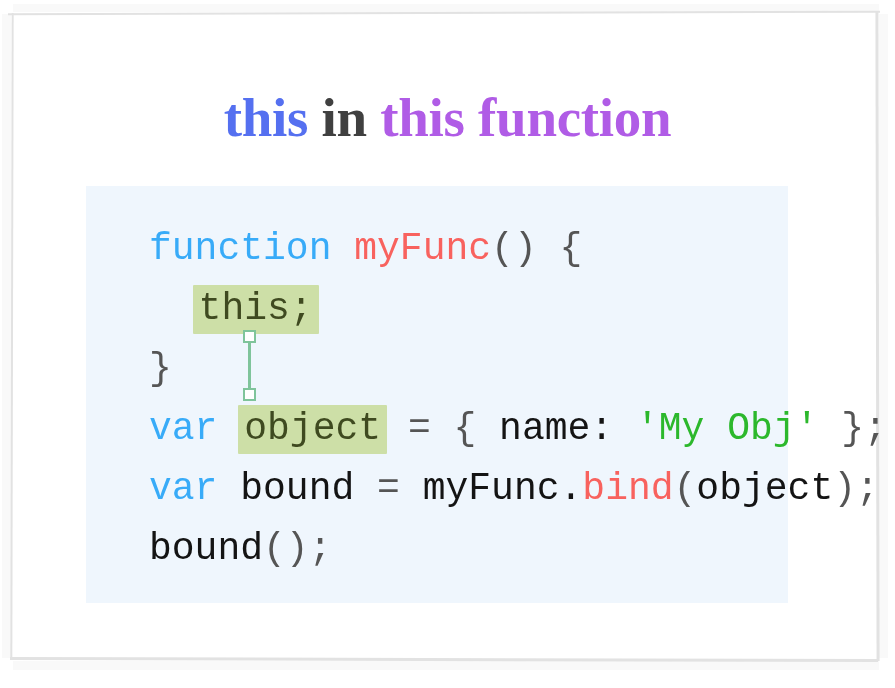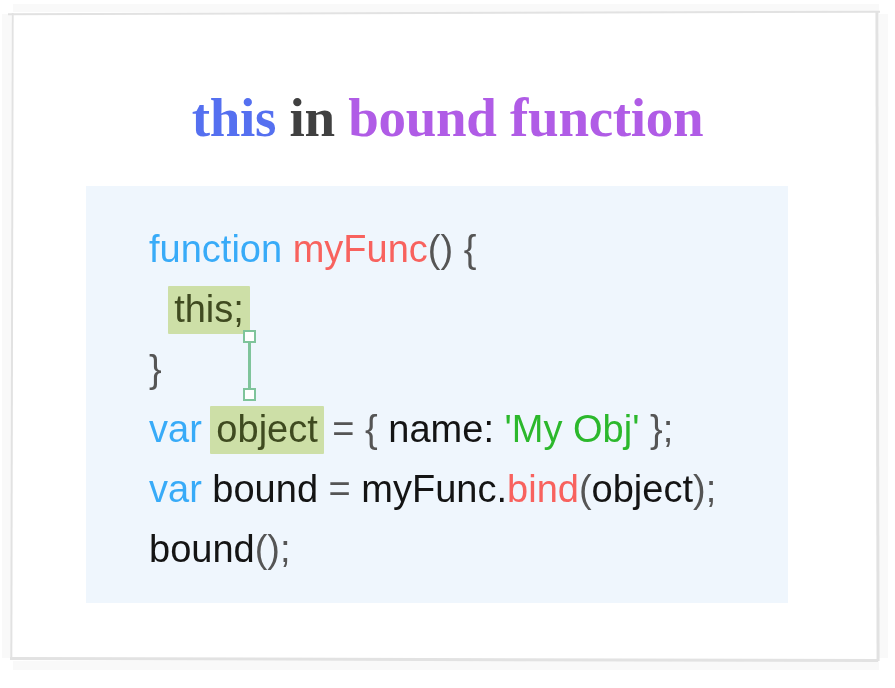--- a/index.html
+++ b/index.html
@@ -64,21 +64,21 @@
     left: 86px;
     top: 186px;
     width: 702px;
     height: 417px;
     background: #eff6fd;
   }
   #code-lines {
     position: absolute;
     left: 63px;
     top: 33px;
-    font-family: Liberation Sans, sans-serif;
+    font-family: Liberation Mono, monospace;
     font-size: 38px;
     line-height: 60px;
     white-space: pre;
     color: #141414;
   }
   .tok { white-space: pre; }
 
   
   .hl {
     background: #cddfa7;
@@ -122,21 +122,21 @@
   <div class="frame-shade shade-top"></div>
   <div class="frame-shade shade-bottom"></div>
   <div class="frame-shade shade-left"></div>
   <div class="frame-shade shade-right"></div>
 
   <div class="frame-edge frame-top"></div>
   <div class="frame-edge frame-bottom"></div>
   <div class="frame-edge frame-left"></div>
   <div class="frame-edge frame-right"></div>
 
-  <h1 id="title"><span class="seg" style="color: rgb(85, 112, 240);">this</span><span class="sp" style="color: rgb(17, 17, 17);"> </span><span class="seg" style="color: #404040;">in</span><span class="sp" style="color: rgb(17, 17, 17);"> </span><span class="seg" style="color: rgb(176, 92, 230);">bound function</span></h1>
+  <h1 id="title"><span class="seg" style="color: rgb(85, 112, 240);">this</span><span class="sp" style="color: rgb(17, 17, 17);"> </span><span class="seg" style="color: #404040;">in</span><span class="sp" style="color: rgb(17, 17, 17);"> </span><span class="seg" style="color: rgb(176, 92, 230);">this function</span></h1>
 
   <div id="code-block">
     <div id="code-lines"><div><span class="tok" style="color: rgb(56, 171, 248);">function</span><span class="tok" style="color: rgb(20, 20, 20);"> </span><span class="tok" style="color: rgb(248, 98, 94);">myFunc</span><span class="tok" style="color: rgb(85, 85, 85);">() {</span></div><div><span class="tok" style="color: rgb(20, 20, 20);">  </span><span class="tok hl">this;</span></div><div><span class="tok" style="color: rgb(85, 85, 85);">}</span></div><div><span class="tok" style="color: rgb(56, 171, 248);">var</span><span class="tok" style="color: rgb(20, 20, 20);"> </span><span class="tok hl">object</span><span class="tok" style="color: rgb(20, 20, 20);"> </span><span class="tok" style="color: rgb(85, 85, 85);">=</span><span class="tok" style="color: rgb(20, 20, 20);"> </span><span class="tok" style="color: rgb(85, 85, 85);">{</span><span class="tok" style="color: rgb(20, 20, 20);"> name</span><span class="tok" style="color: rgb(20, 20, 20);">:</span><span class="tok" style="color: rgb(20, 20, 20);"> </span><span class="tok" style="color: rgb(44, 184, 44);">'My Obj'</span><span class="tok" style="color: rgb(20, 20, 20);"> </span><span class="tok" style="color: rgb(85, 85, 85);">}</span><span class="tok" style="color: rgb(85, 85, 85);">;</span></div><div><span class="tok" style="color: rgb(56, 171, 248);">var</span><span class="tok" style="color: rgb(20, 20, 20);"> bound </span><span class="tok" style="color: rgb(85, 85, 85);">=</span><span class="tok" style="color: rgb(20, 20, 20);"> myFunc</span><span class="tok" style="color: rgb(20, 20, 20);">.</span><span class="tok" style="color: rgb(248, 98, 94);">bind</span><span class="tok" style="color: rgb(85, 85, 85);">(</span><span class="tok" style="color: rgb(20, 20, 20);">object</span><span class="tok" style="color: rgb(85, 85, 85);">)</span><span class="tok" style="color: rgb(85, 85, 85);">;</span></div><div><span class="tok" style="color: rgb(20, 20, 20);">bound</span><span class="tok" style="color: rgb(85, 85, 85);">()</span><span class="tok" style="color: rgb(85, 85, 85);">;</span></div></div>
   </div>
 
   <div id="connector">
     <div class="conn-line"></div>
     <div class="conn-handle handle-top"></div>
     <div class="conn-handle handle-bottom"></div>
   </div>

